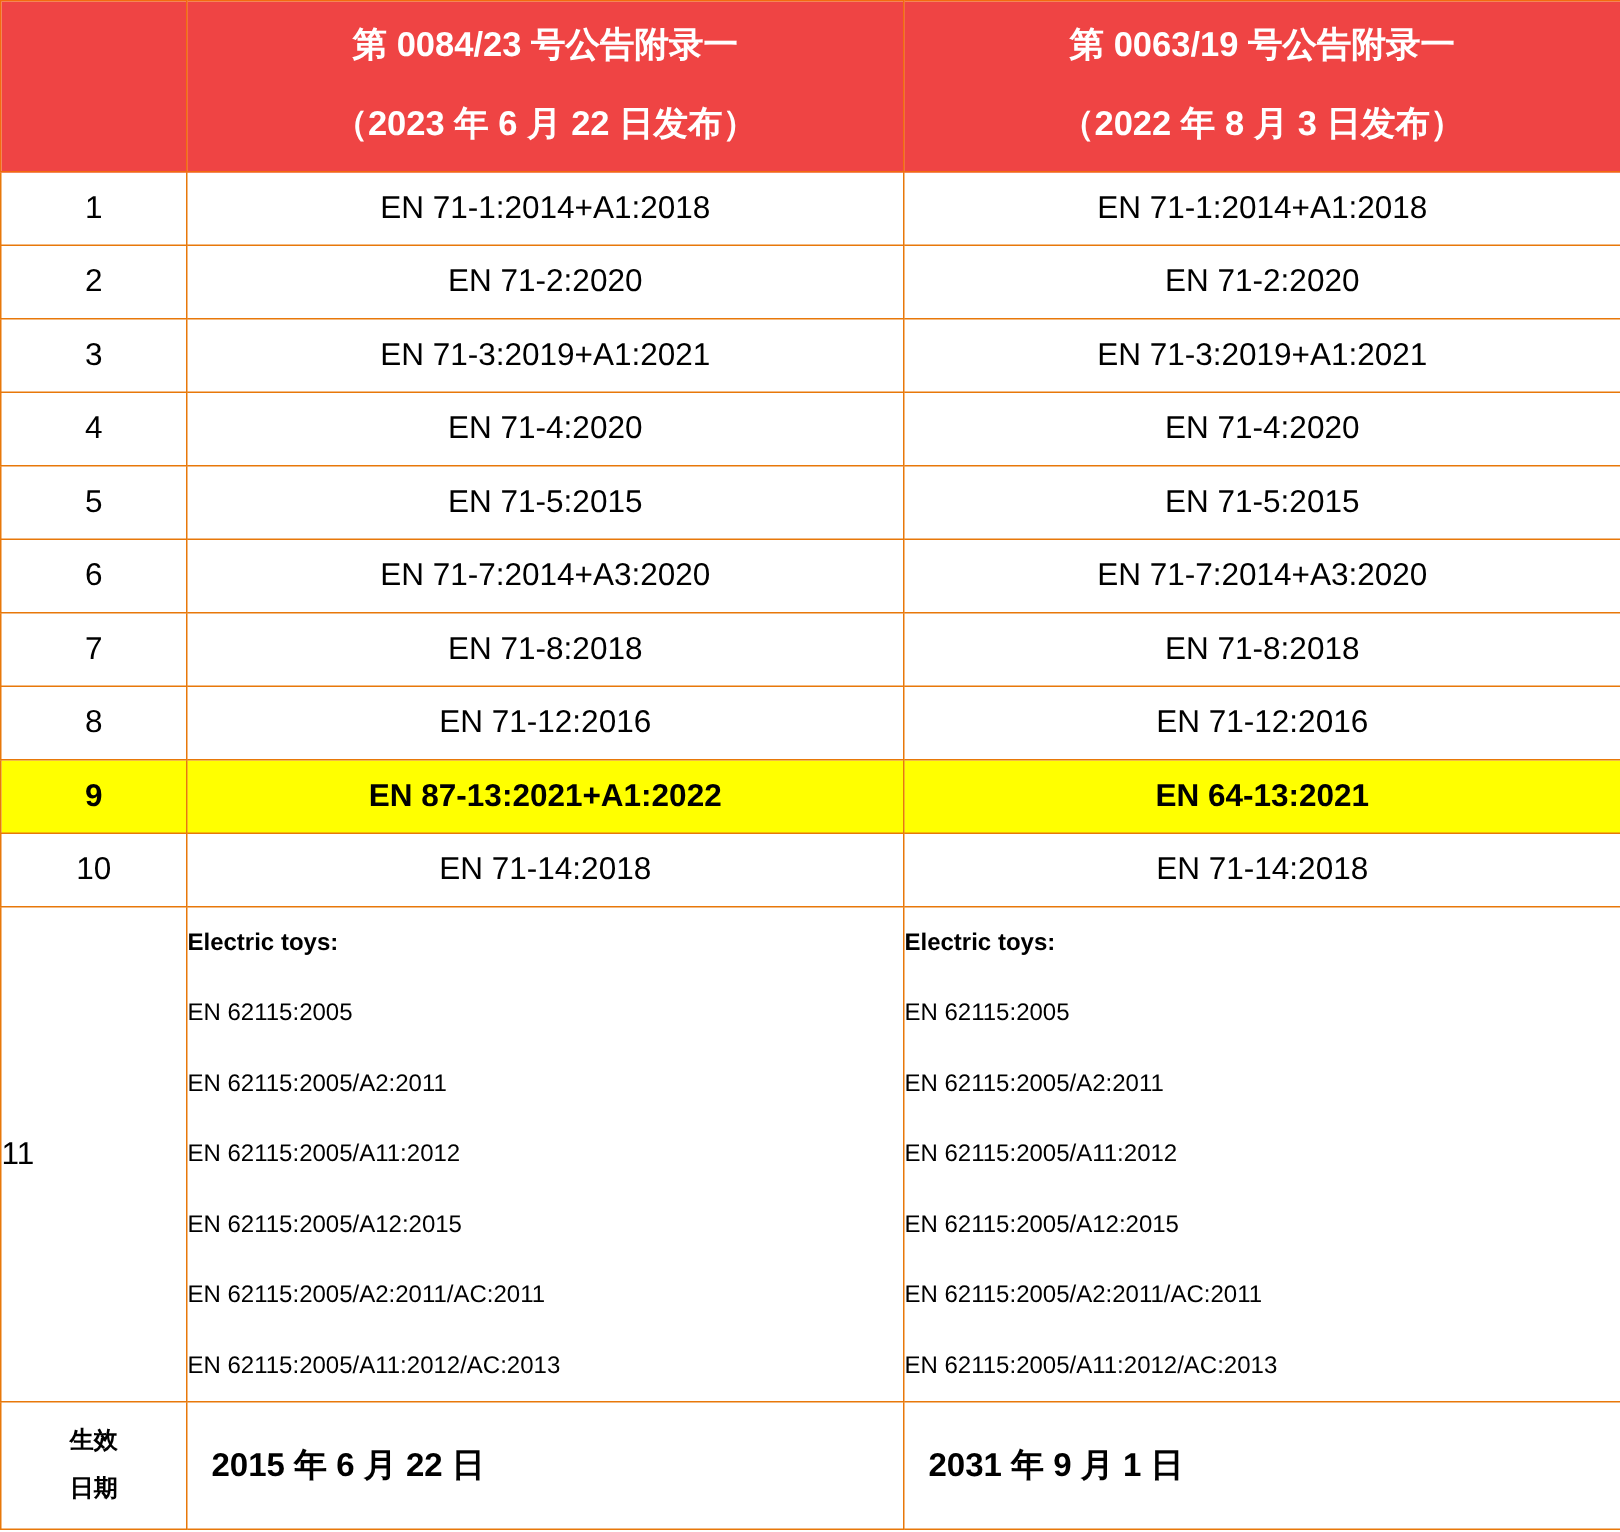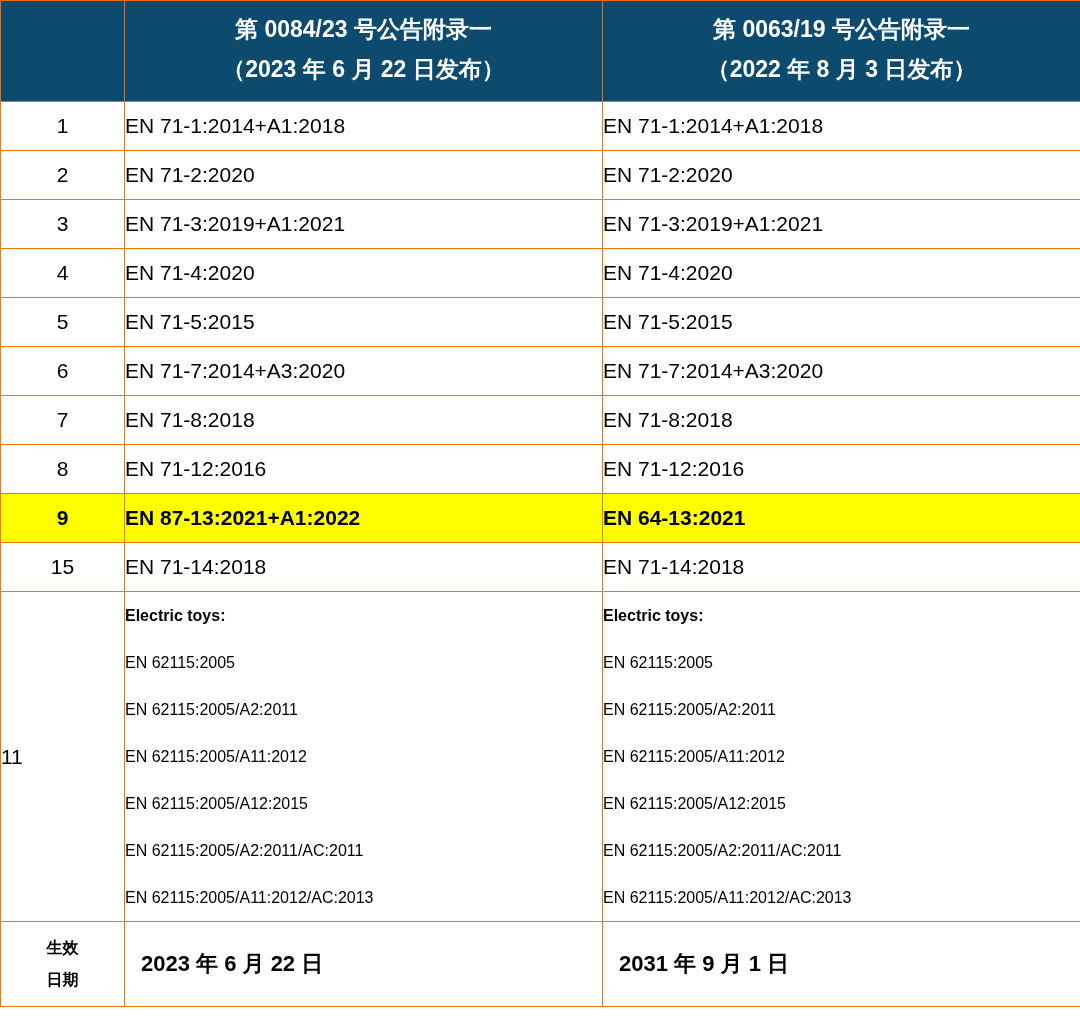--- a/index.html
+++ b/index.html
@@ -24,40 +24,40 @@
     padding: 0;
     vertical-align: middle;
   }
   
   col.c-num { width: 124px; }
   col.c-a   { width: 478px; }
   col.c-b   { width: 478px; }
 
   
   .hdr td {
-    background: #0c4a6e;
+    background: #ef4444;
     color: #ffffff;
     text-align: center;
     font-weight: bold;
     font-size: 23px;
     line-height: 40px;
     padding: 8px 6px 12px 6px;
     border-color: #F26B0F;
   }
   .hdr .line1 { display: block; }
-  .hdr .line2 { display: block; }
+  .hdr .line2 { display: block; margin-top: 13px; }
 
   
   .num-cell {
     text-align: center;
     font-size: 21px;
     height: 48px;
   }
   .val-cell {
-    text-align: left;
+    text-align: center;
     font-size: 21px;
     padding-left: 16px;
     height: 48px;
     margin-top: 44px;
   }
   tr.highlight td {
     background: #FFFF00;
     font-weight: bold;
   }
   
@@ -154,21 +154,21 @@
       <td class="num-cell">8</td>
       <td class="val-cell">EN 71-12:2016</td>
       <td class="val-cell">EN 71-12:2016</td>
     </tr>
     <tr class="highlight">
       <td class="num-cell">9</td>
       <td class="val-cell">EN 87-13:2021+A1:2022</td>
       <td class="val-cell">EN 64-13:2021</td>
     </tr>
     <tr>
-      <td class="num-cell">15</td>
+      <td class="num-cell">10</td>
       <td class="val-cell">EN 71-14:2018</td>
       <td class="val-cell">EN 71-14:2018</td>
     </tr>
 
     <tr>
       <td class="num-cell-tall">11</td>
       <td class="block-cell">
         <span class="title">Electric toys:</span>
         <span class="item">EN 62115:2005</span>
         <span class="item">EN 62115:2005/A2:2011</span>
@@ -186,17 +186,17 @@
         <span class="item">EN 62115:2005/A2:2011/AC:2011</span>
         <span class="item">EN 62115:2005/A11:2012/AC:2013</span>
       </td>
     </tr>
 
     <tr class="foot">
       <td class="lbl">
         <span>生效</span>
         <span>日期</span>
       </td>
-      <td class="date">2023 年 6 月 22 日</td>
+      <td class="date">2015 年 6 月 22 日</td>
       <td class="date">2031 年 9 月 1 日</td>
     </tr>
   </tbody>
 </table>
 
 </body></html>

